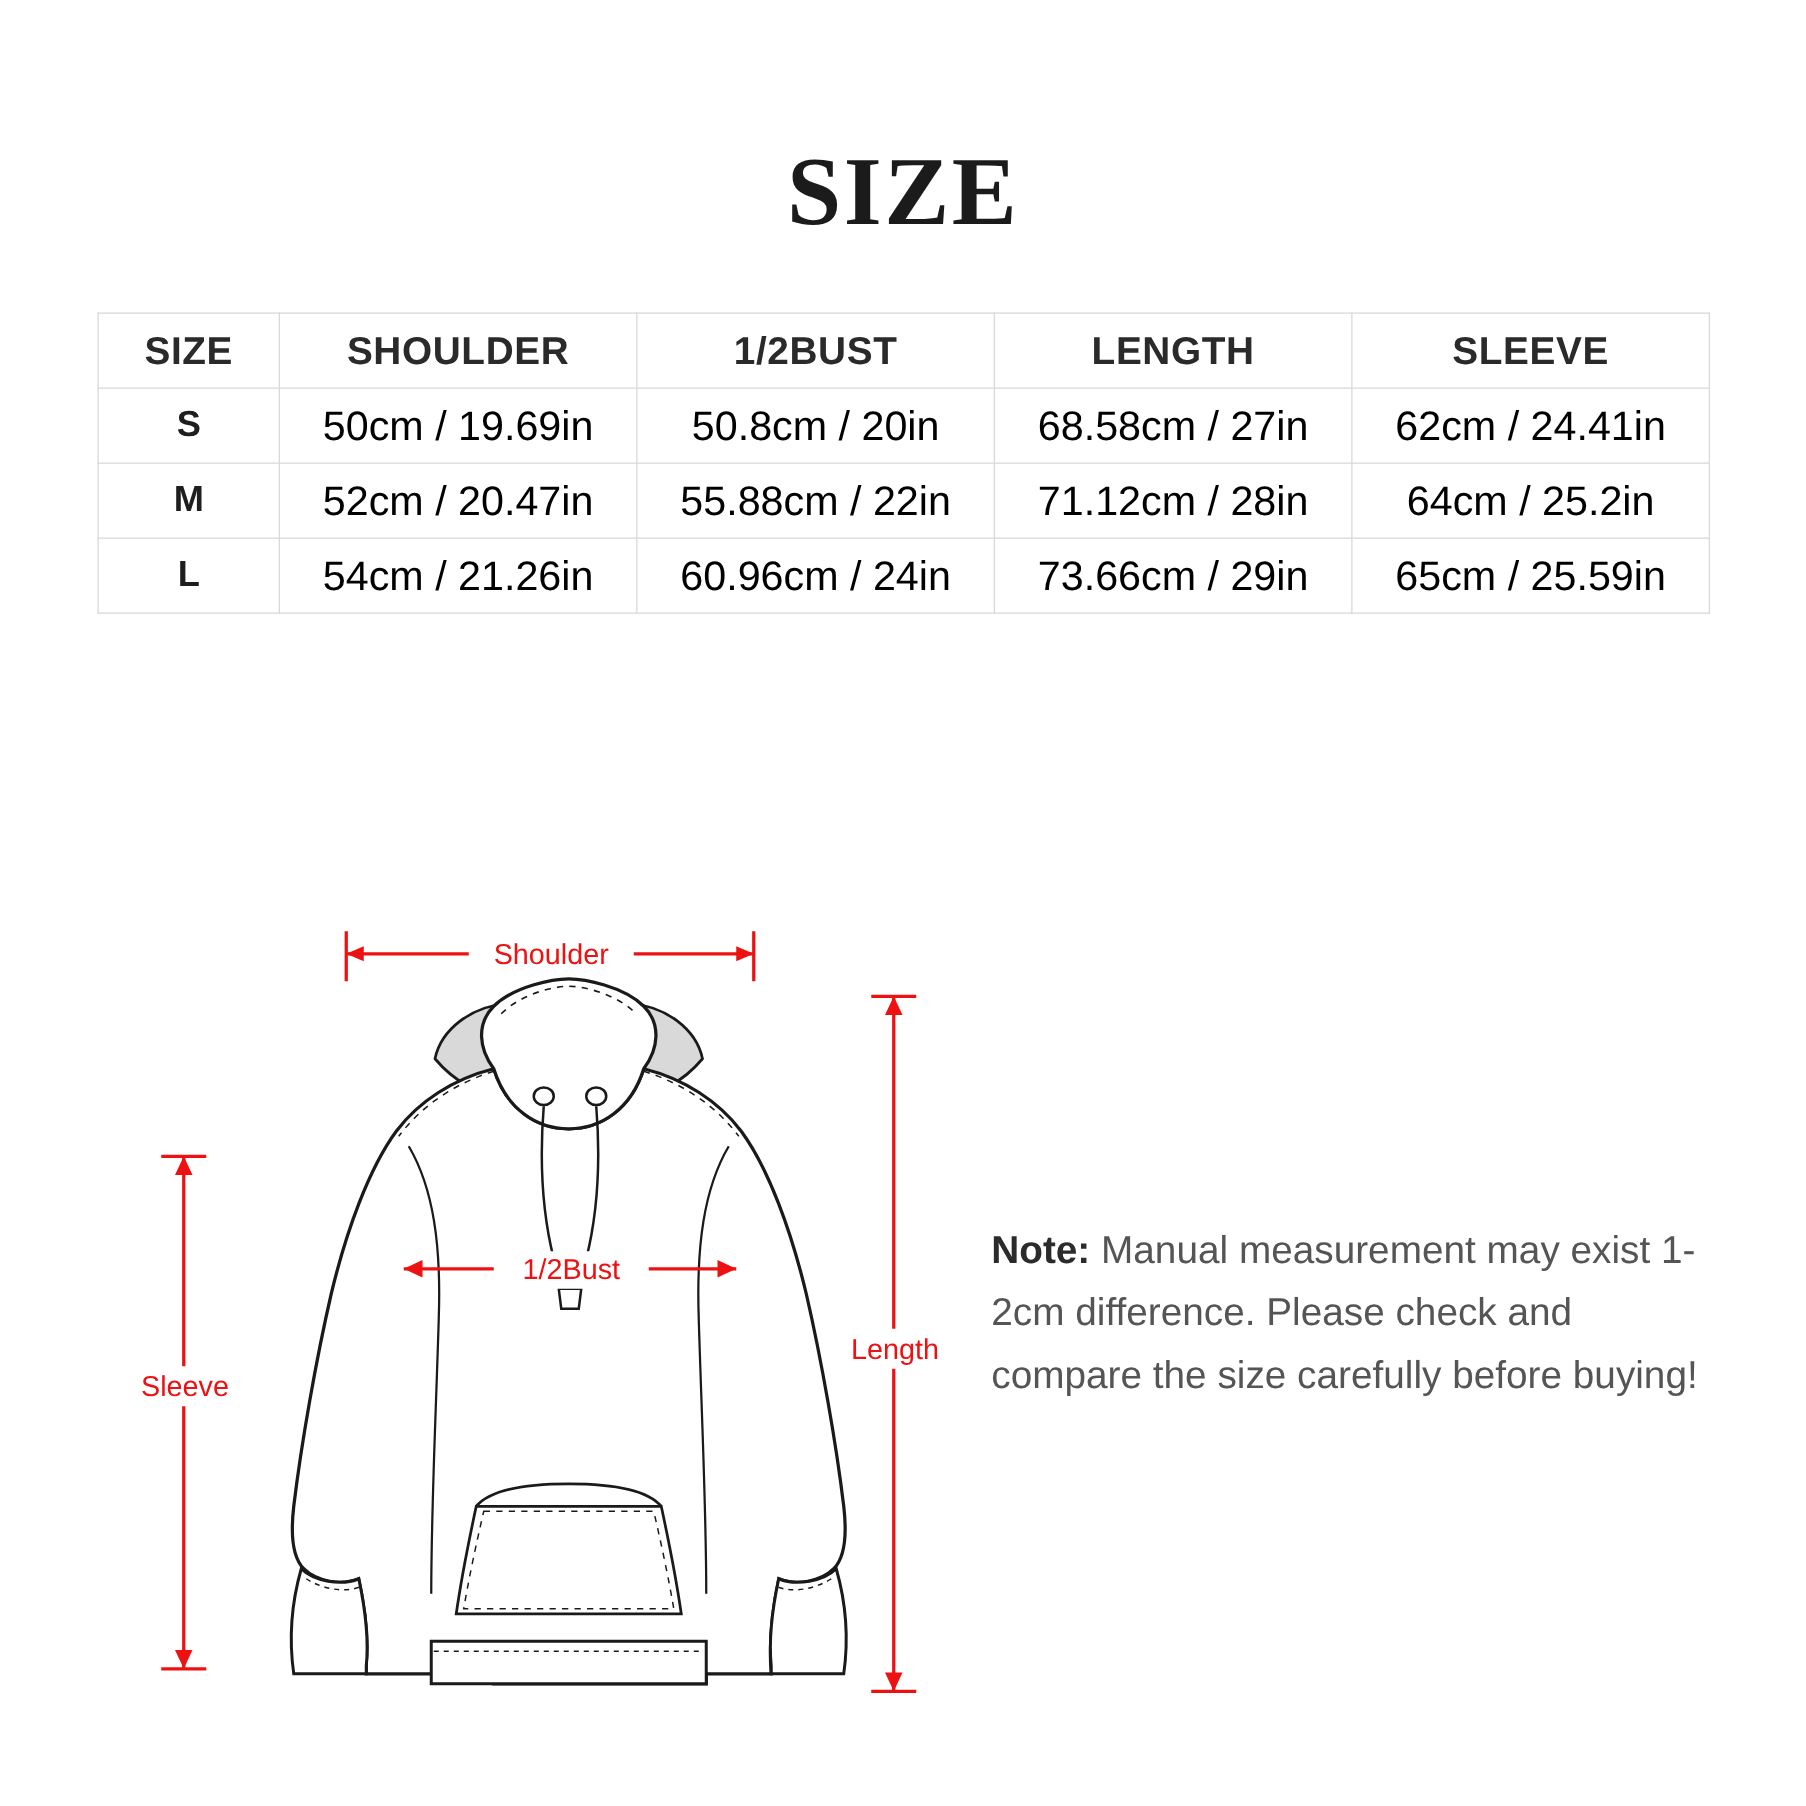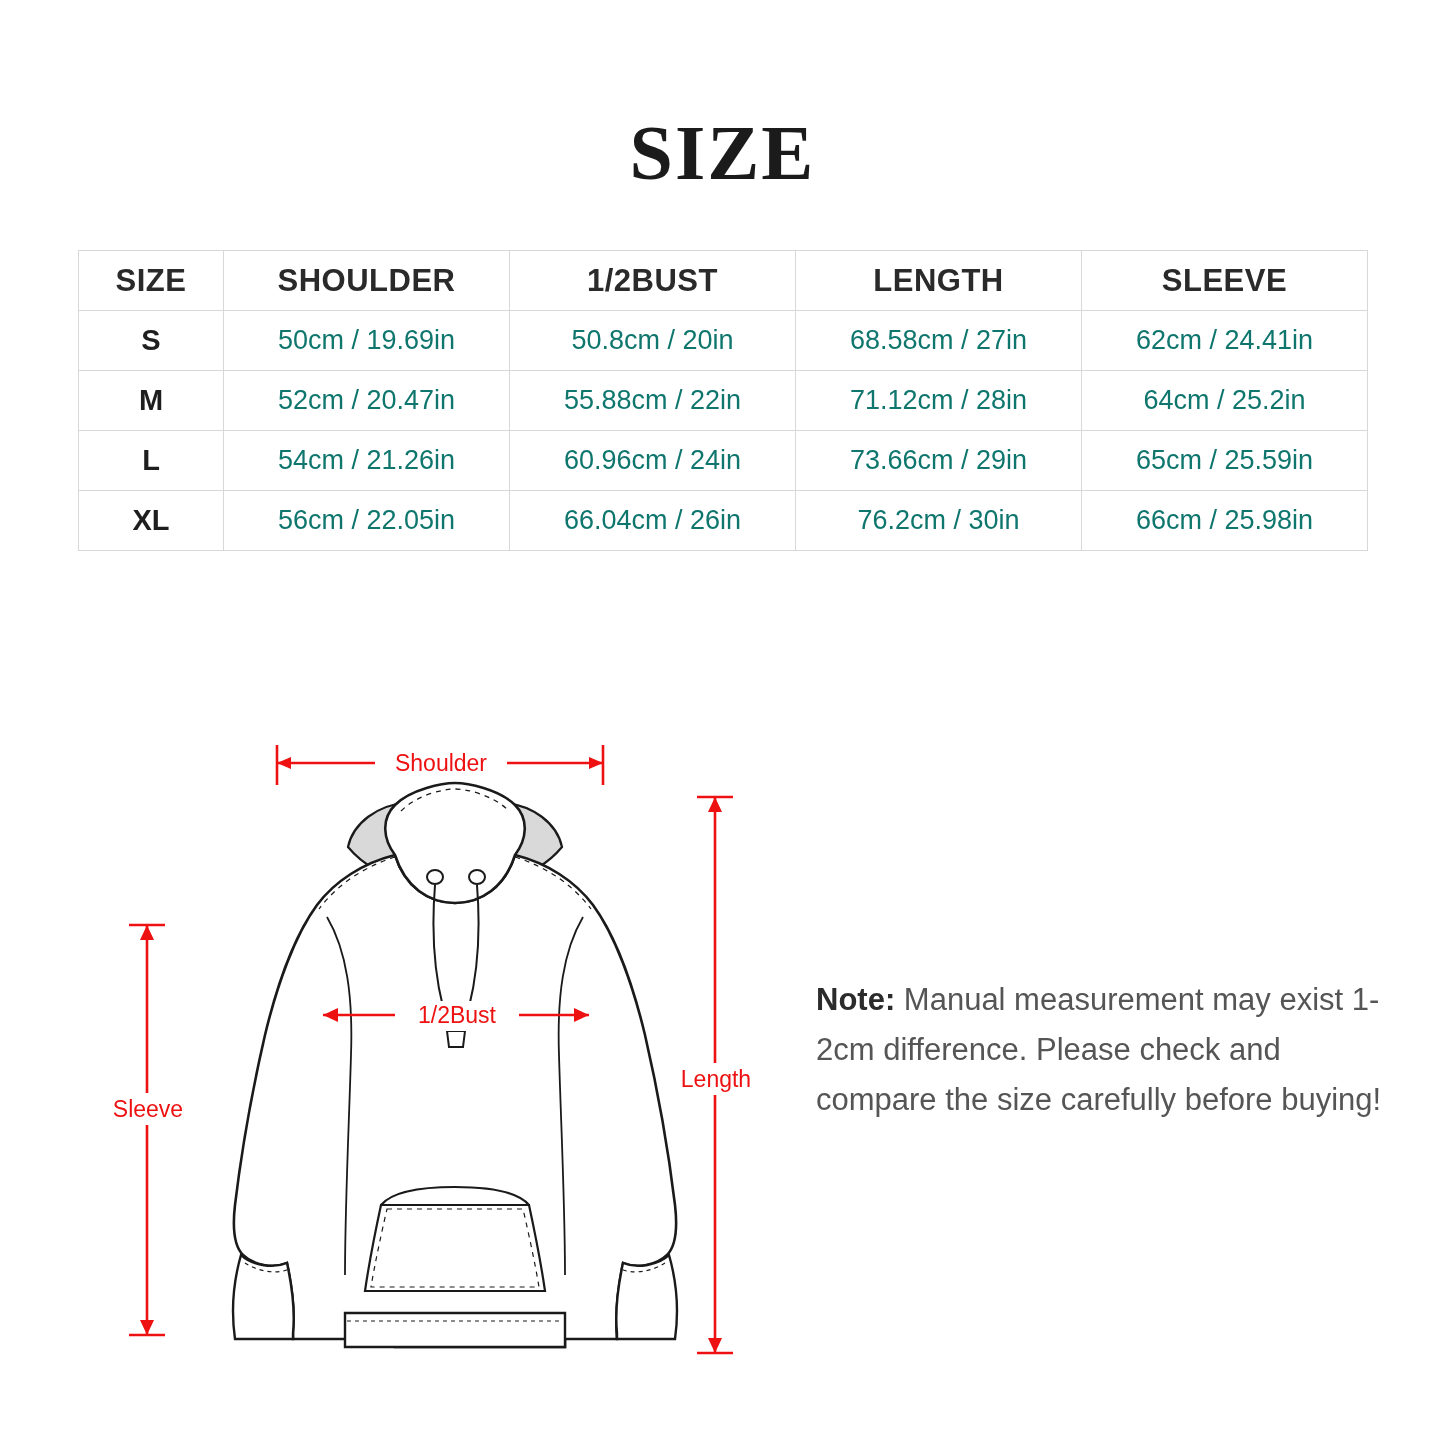--- a/index.html
+++ b/index.html
@@ -50,43 +50,43 @@
     height: 59px;
     font-weight: normal;
   }
   .size-table thead th {
     font-size: 31px;
     font-weight: bold;
     color: #2a2a2a;
     letter-spacing: 0.5px;
   }
   .size-table tbody td {
-    font-size: 27px;
-    color: #0f766e;
+    font-size: 33px;
+    color: #000000;
   }
   .size-table tbody td.size-label {
     font-size: 29px;
     font-weight: bold;
     color: #1e1e1e;
   }
   .col-size { width: 145px; }
   .col-data { width: 286px; }
   
   .illustration {
     position: absolute;
     left: 95px;
     top: 735px;
     width: 660px;
     height: 640px;
   }
   .illustration svg { display: block; }
   
   .note {
     position: absolute;
-    left: 816px;
+    left: 793px;
     top: 975px;
     width: 580px;
     font-size: 31px;
     line-height: 1.62;
     color: #555555;
   }
   .note b {
     color: #2b2b2b;
     font-weight: bold;
   }
@@ -129,27 +129,20 @@
         <td>55.88cm / 22in</td>
         <td>71.12cm / 28in</td>
         <td>64cm / 25.2in</td>
       </tr>
       <tr>
         <td class="size-label">L</td>
         <td>54cm / 21.26in</td>
         <td>60.96cm / 24in</td>
         <td>73.66cm / 29in</td>
         <td>65cm / 25.59in</td>
-      </tr>
-      <tr>
-        <td class="size-label">XL</td>
-        <td>56cm / 22.05in</td>
-        <td>66.04cm / 26in</td>
-        <td>76.2cm / 30in</td>
-        <td>66cm / 25.98in</td>
       </tr>
     </tbody>
   </table>
 
   <div class="illustration">
     <svg width="660" height="640" viewBox="0 0 660 640">
       <defs>
         <marker id="arrU" markerWidth="9" markerHeight="9" refX="4.5" refY="8" orient="auto">
           <path d="M4.5 0 L9 9 L0 9 Z" fill="#ee1111"></path>
         </marker>

